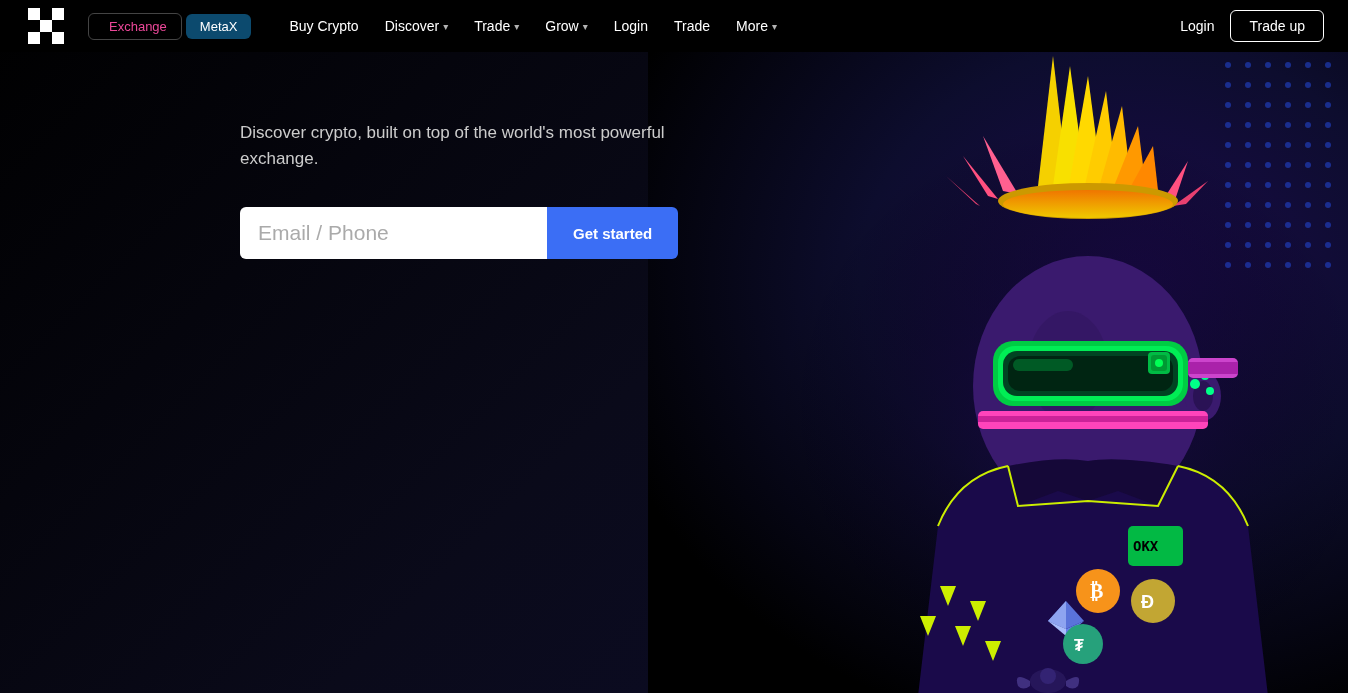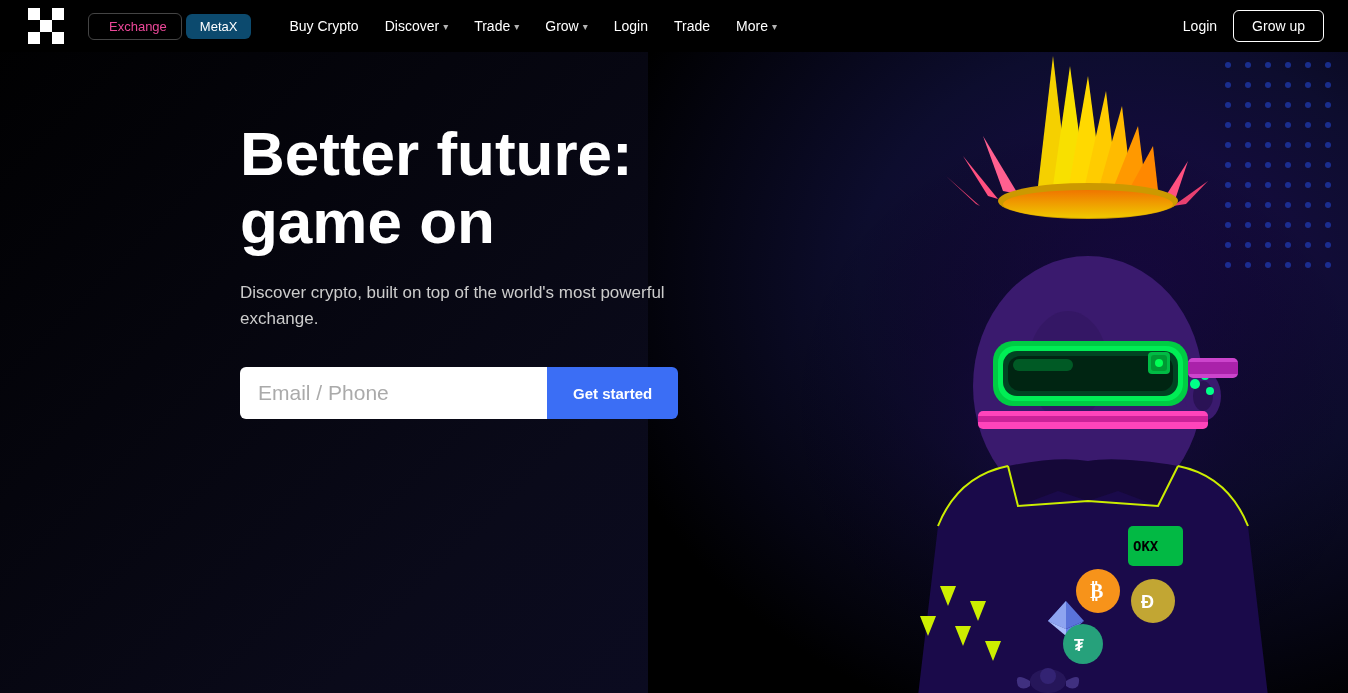--- a/index.html
+++ b/index.html
@@ -252,29 +252,25 @@
         <span>Trade</span>
       </div>
       <div class="nav-item">
         <span>More</span>
         <span class="chevron">▾</span>
       </div>
     </div>
 
     <div class="nav-auth">
       <button class="btn-login">Login</button>
-      <button class="btn-signup">Grow up</button>
+      <button class="btn-signup">Trade up</button>
     </div>
   </nav>
 
   <div class="hero-content">
-    <h1 class="hero-title">
-      <span>Better future:</span><br>
-      <span>game on</span>
-    </h1>
     <p class="hero-subtitle">Discover crypto, built on top of the world's most powerful exchange.</p>
     <div class="hero-form">
       <input class="hero-input" type="text" placeholder="Email / Phone" style="">
       <button class="hero-btn">Get started</button>
     </div>
   </div>
 
   <div class="character-area">
     <svg class="character-svg" viewBox="0 0 680 660" fill="none" xmlns="http://www.w3.org/2000/svg">
 

